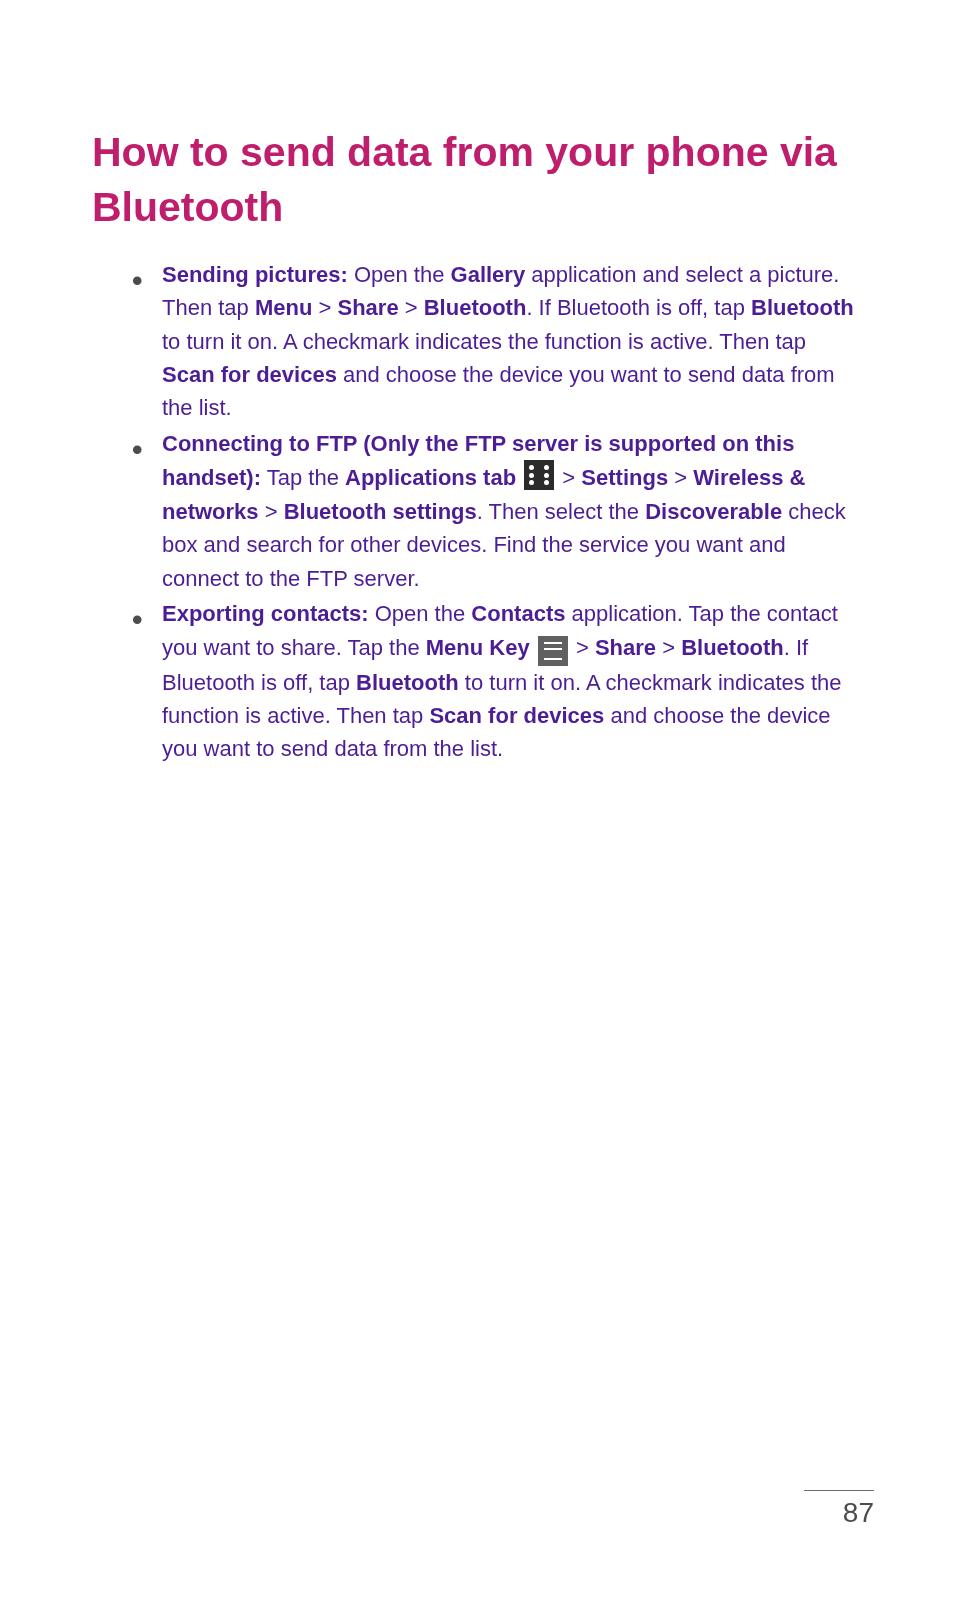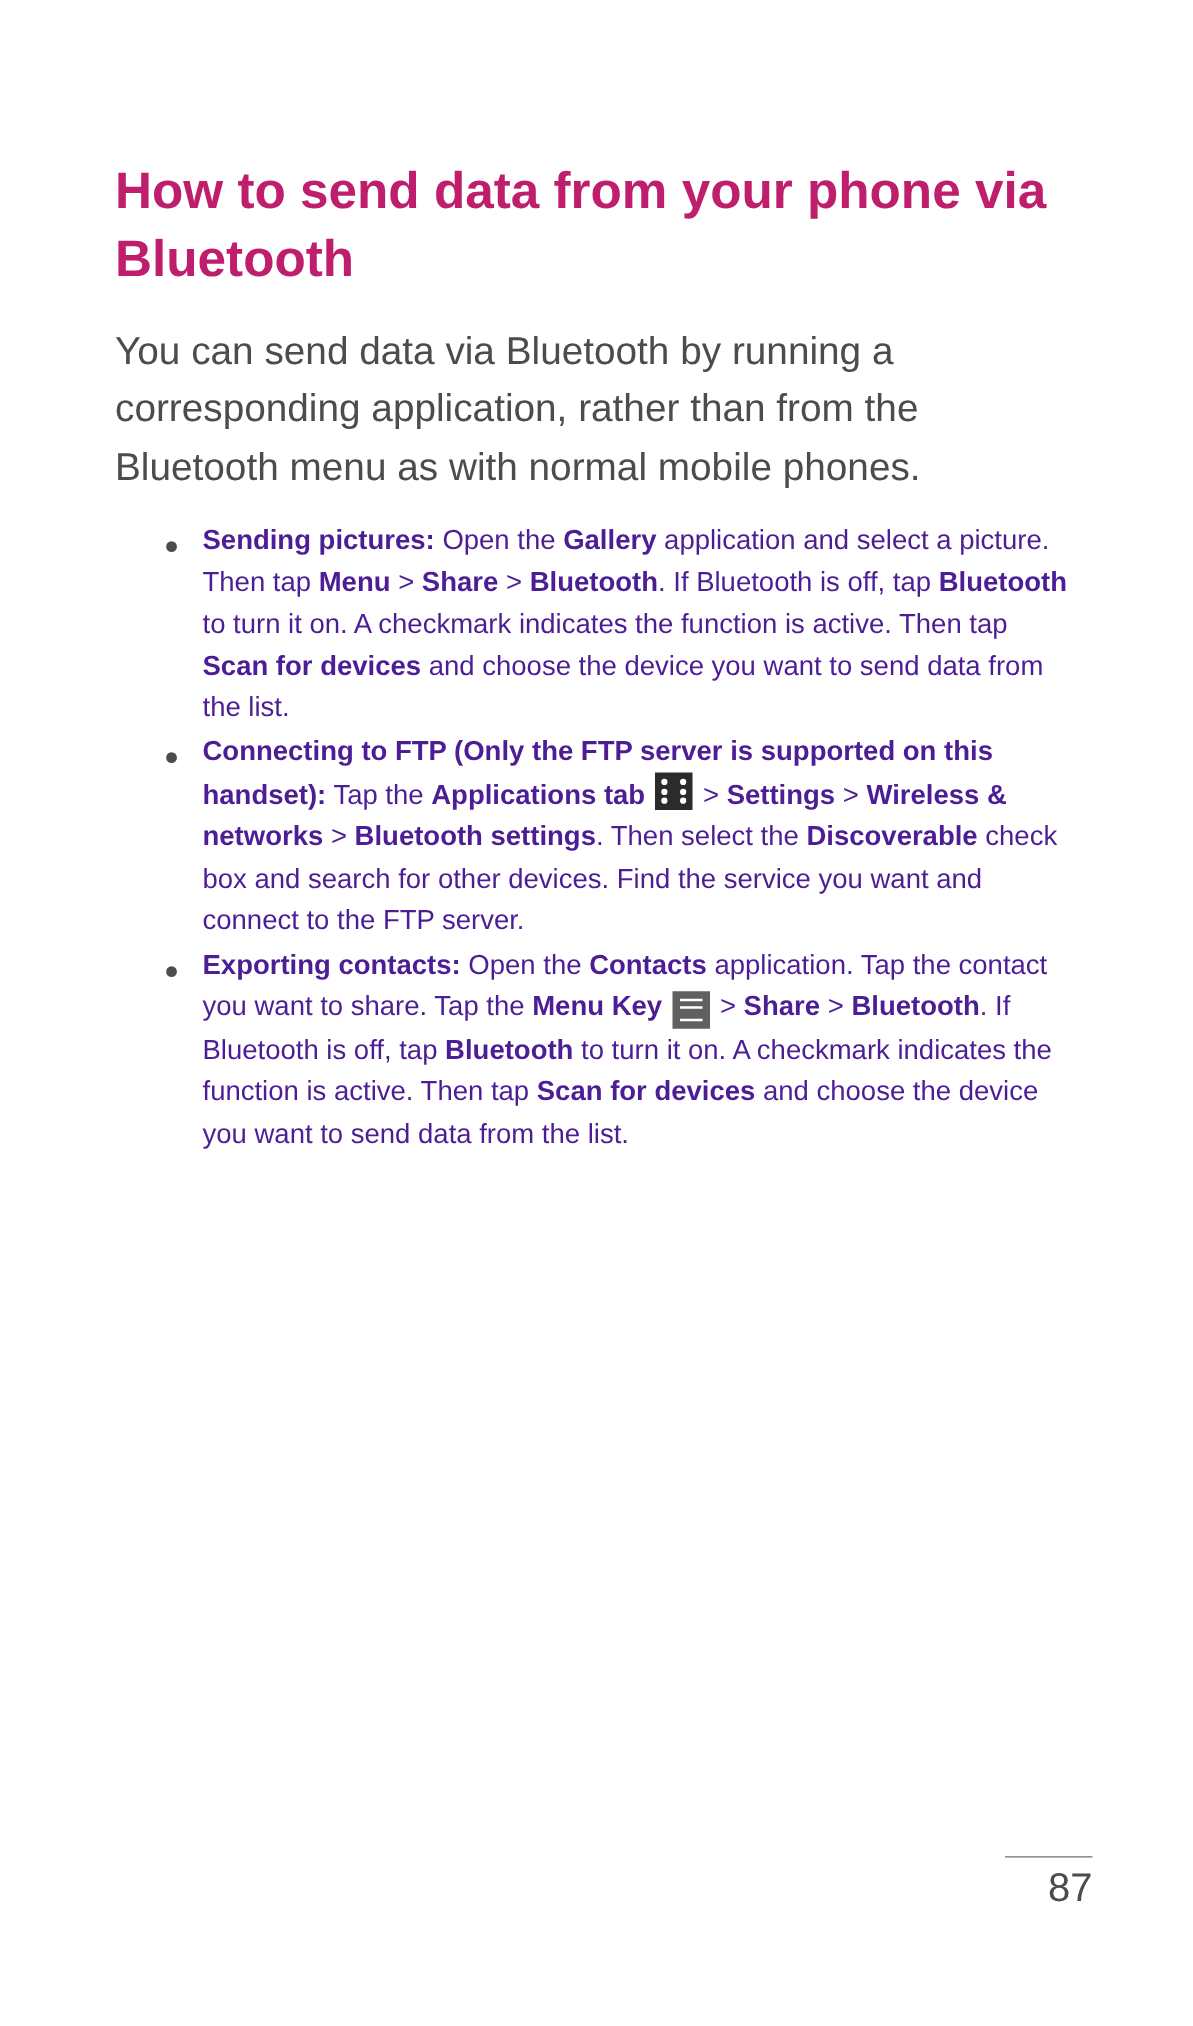--- a/index.html
+++ b/index.html
@@ -113,32 +113,31 @@
     bottom: 92px;
     text-align: right;
   }
   .page-footer .rule {
     width: 70px;
     height: 1px;
     background: #6f6f6f;
     margin: 0 0 6px auto;
   }
   .page-footer .num {
-    font-size: 32px;
+    font-size: 28px;
     color: #4c4c4c;
   }
 </style>
 </head>
 <body>
 
 <div class="page">
 
   <h2 class="title">How to send data from your phone via Bluetooth</h2>
 
-  <p class="intro">You can send data via Bluetooth by running a corresponding application, rather than from the Bluetooth menu as with normal mobile phones.</p>
 
   <ul class="items">
 
     <li>
       <span class="b">Sending pictures:</span><span> Open the </span><span class="b">Gallery</span><span> application and select a picture. Then tap </span><span class="b">Menu</span><span> &gt; </span><span class="b">Share</span><span> &gt; </span><span class="b">Bluetooth</span><span>. If Bluetooth is off, tap </span><span class="b">Bluetooth</span><span> to turn it on. A checkmark indicates the function is active. Then tap </span><span class="b">Scan for devices</span><span> and choose the device you want to send data from the list.</span>
     </li>
 
     <li>
       <span class="b">Connecting to FTP (Only the FTP server is supported on this handset):</span><span> Tap the </span><span class="b">Applications tab</span>
       <span class="icon-apps">

